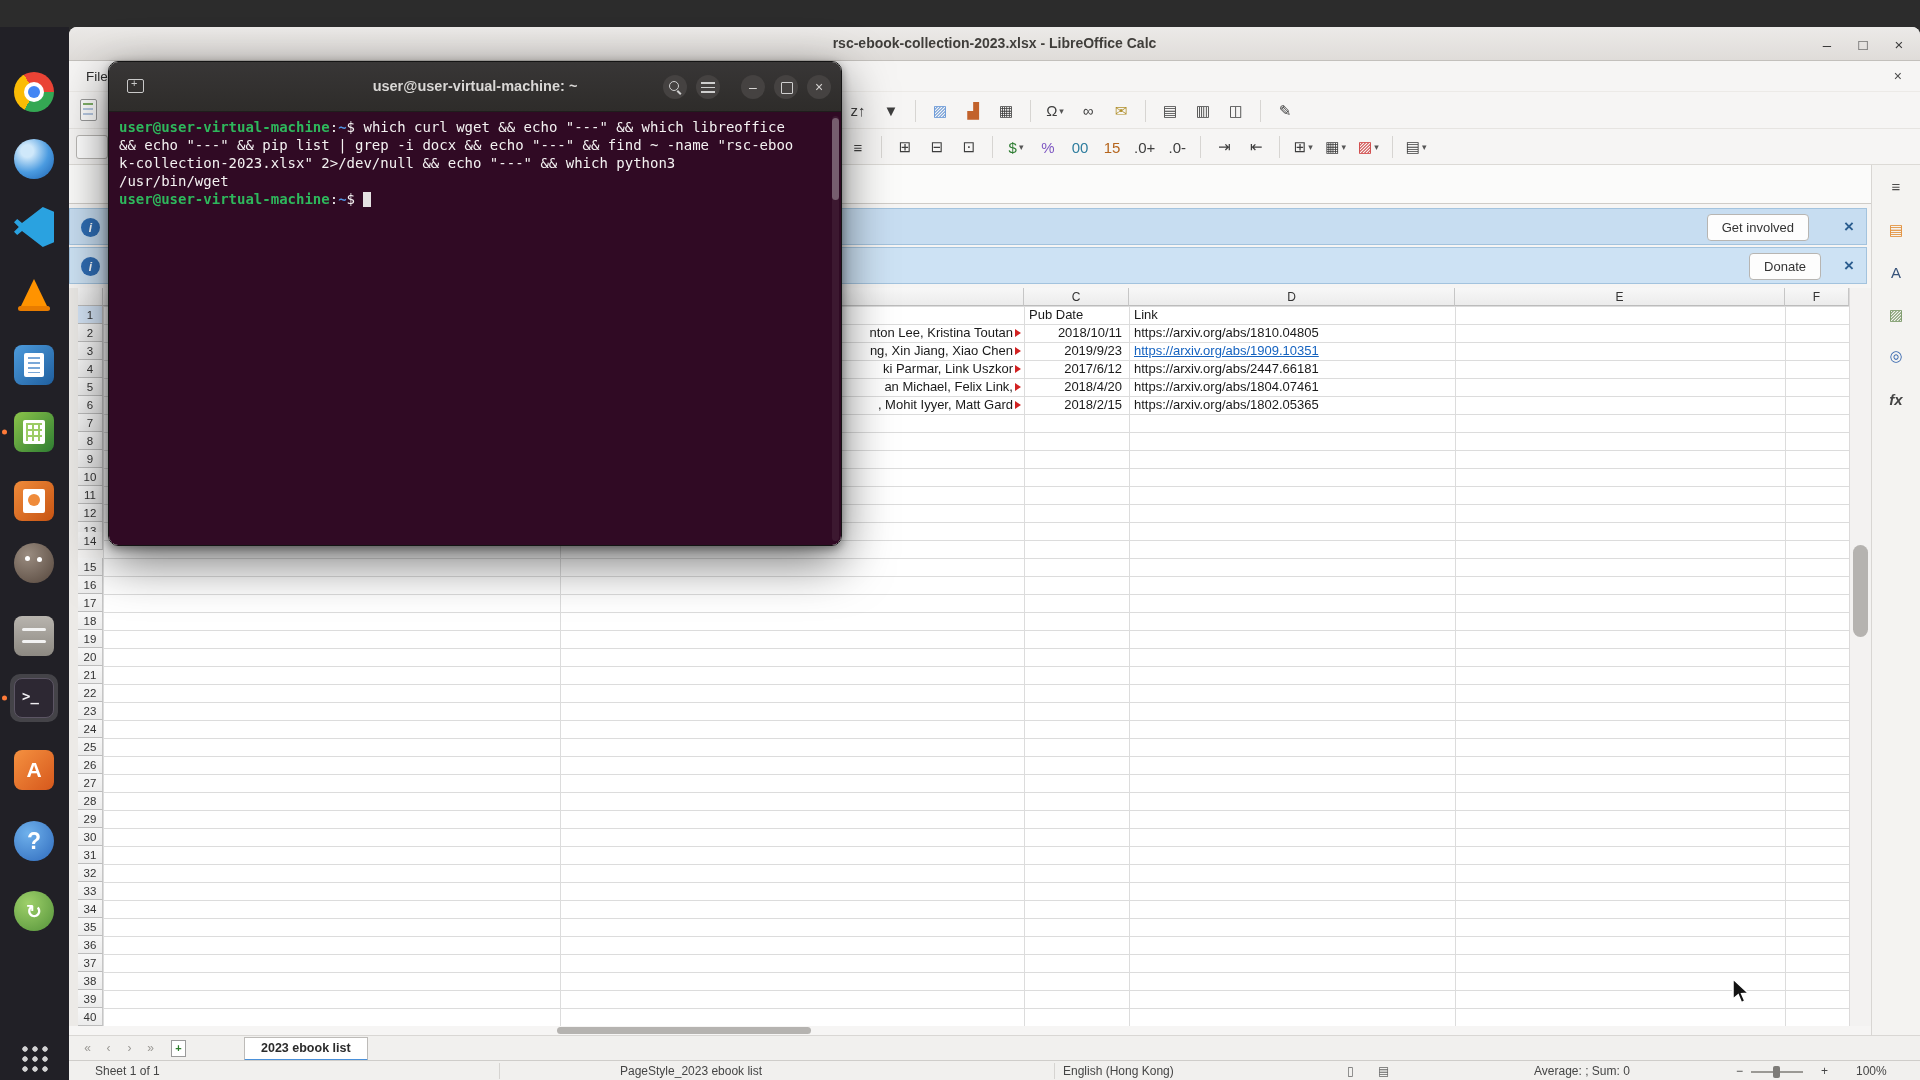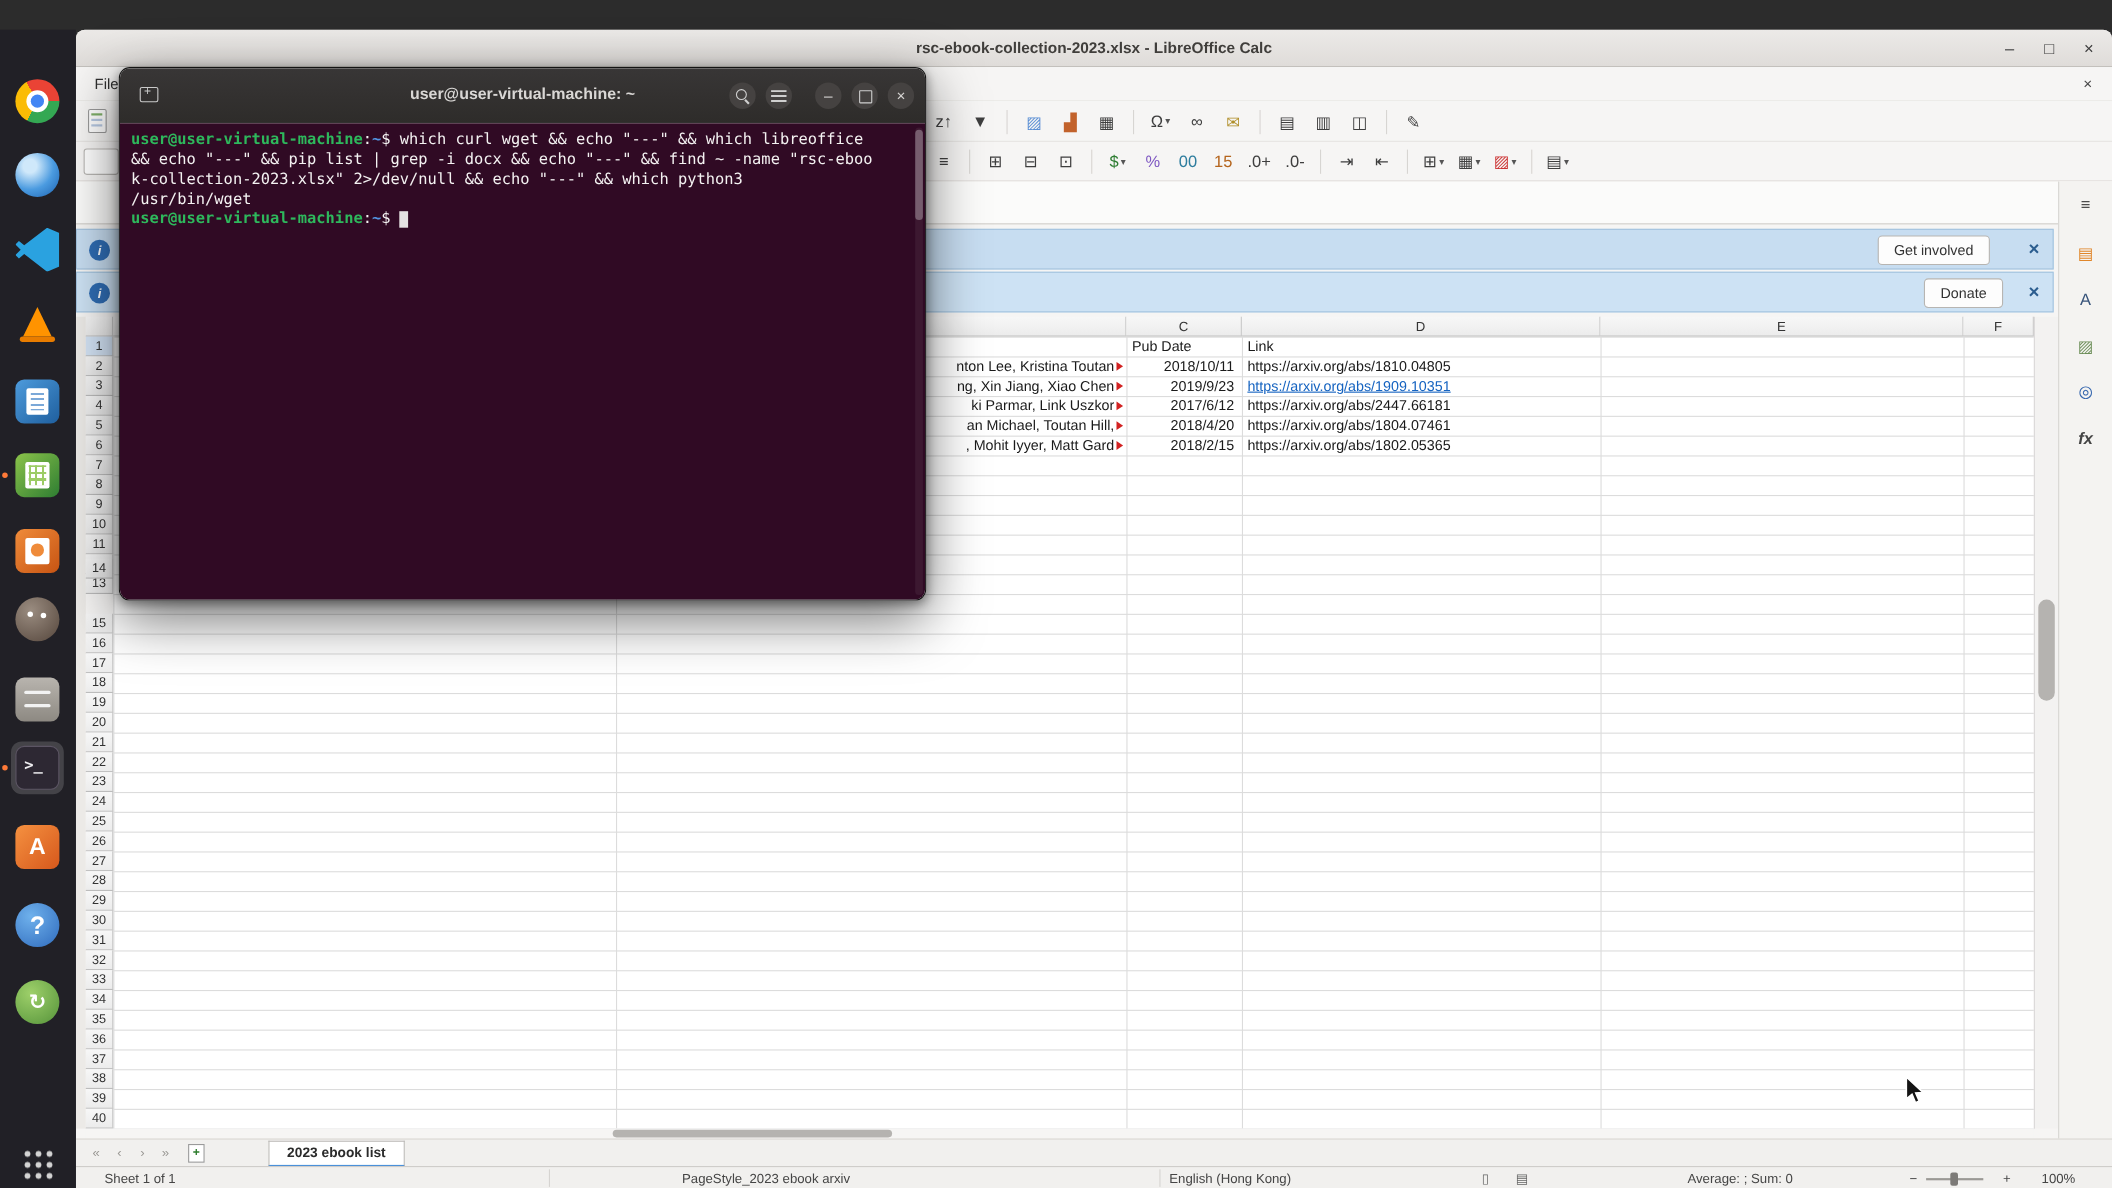--- a/index.html
+++ b/index.html
@@ -254,21 +254,21 @@
       <div class="rhead" style="position: absolute; left: 78px; top: 360px; width: 25px; height: 18px;">4</div>
       <div class="rhead" style="position: absolute; left: 78px; top: 378px; width: 25px; height: 18px;">5</div>
       <div class="rhead" style="position: absolute; left: 78px; top: 396px; width: 25px; height: 18px;">6</div>
       <div class="rhead" style="position: absolute; left: 78px; top: 414px; width: 25px; height: 18px;">7</div>
       <div class="rhead" style="position: absolute; left: 78px; top: 432px; width: 25px; height: 18px;">8</div>
       <div class="rhead" style="position: absolute; left: 78px; top: 450px; width: 25px; height: 18px;">9</div>
       <div class="rhead" style="position: absolute; left: 78px; top: 468px; width: 25px; height: 18px;">10</div>
       <div class="rhead" style="position: absolute; left: 78px; top: 486px; width: 25px; height: 18px;">11</div>
       <div class="rhead" style="position: absolute; left: 78px; top: 504px; width: 25px; height: 18px;">12</div>
       <div class="rhead" style="position: absolute; left: 78px; top: 522px; width: 25px; height: 18px;">13</div>
-      <div class="rhead" style="position: absolute; left: 78px; top: 508px; width: 25px; height: 18px;">14</div>
+      <div class="rhead" style="position: absolute; left: 78px; top: 532px; width: 25px; height: 18px;">14</div>
       <div class="rhead" style="position: absolute; left: 78px; top: 558px; width: 25px; height: 18px;">15</div>
       <div class="rhead" style="position: absolute; left: 78px; top: 576px; width: 25px; height: 18px;">16</div>
       <div class="rhead" style="position: absolute; left: 78px; top: 594px; width: 25px; height: 18px;">17</div>
       <div class="rhead" style="position: absolute; left: 78px; top: 612px; width: 25px; height: 18px;">18</div>
       <div class="rhead" style="position: absolute; left: 78px; top: 630px; width: 25px; height: 18px;">19</div>
       <div class="rhead" style="position: absolute; left: 78px; top: 648px; width: 25px; height: 18px;">20</div>
       <div class="rhead" style="position: absolute; left: 78px; top: 666px; width: 25px; height: 18px;">21</div>
       <div class="rhead" style="position: absolute; left: 78px; top: 684px; width: 25px; height: 18px;">22</div>
       <div class="rhead" style="position: absolute; left: 78px; top: 702px; width: 25px; height: 18px;">23</div>
       <div class="rhead" style="position: absolute; left: 78px; top: 720px; width: 25px; height: 18px;">24</div>
@@ -343,21 +343,21 @@
       <div class="cell cr" style="position: absolute; left: 1025px; top: 324px; width: 103px; height: 18px;">2018/10/11</div>
       <div class="cell cl" style="position: absolute; left: 1130px; top: 324px; width: 320px; height: 18px;">https://arxiv.org/abs/1810.04805</div>
       <div class="cell bfrag" style="position: absolute; right: 907px; top: 342px;">ng, Xin Jiang, Xiao Chen</div>
       <div class="ovf" style="left: 1015px; top: 347px;"></div>
       <div class="cell cr" style="position: absolute; left: 1025px; top: 342px; width: 103px; height: 18px;">2019/9/23</div>
       <div class="cell cl link" style="position: absolute; left: 1130px; top: 342px; width: 320px; height: 18px;">https://arxiv.org/abs/1909.10351</div>
       <div class="cell bfrag" style="position: absolute; right: 907px; top: 360px;">ki Parmar, Link Uszkor</div>
       <div class="ovf" style="left: 1015px; top: 365px;"></div>
       <div class="cell cr" style="position: absolute; left: 1025px; top: 360px; width: 103px; height: 18px;">2017/6/12</div>
       <div class="cell cl" style="position: absolute; left: 1130px; top: 360px; width: 320px; height: 18px;">https://arxiv.org/abs/2447.66181</div>
-      <div class="cell bfrag" style="position: absolute; right: 907px; top: 378px;">an Michael, Toutan Hill,</div>
+      <div class="cell bfrag" style="position: absolute; right: 907px; top: 378px;">an Michael, Felix Link,</div>
       <div class="ovf" style="left: 1015px; top: 383px;"></div>
       <div class="cell cr" style="position: absolute; left: 1025px; top: 378px; width: 103px; height: 18px;">2018/4/20</div>
       <div class="cell cl" style="position: absolute; left: 1130px; top: 378px; width: 320px; height: 18px;">https://arxiv.org/abs/1804.07461</div>
       <div class="cell bfrag" style="position: absolute; right: 907px; top: 396px;">, Mohit Iyyer, Matt Gard</div>
       <div class="ovf" style="left: 1015px; top: 401px;"></div>
       <div class="cell cr" style="position: absolute; left: 1025px; top: 396px; width: 103px; height: 18px;">2018/2/15</div>
       <div class="cell cl" style="position: absolute; left: 1130px; top: 396px; width: 320px; height: 18px;">https://arxiv.org/abs/1802.05365</div>
     </div>
 
   <div class="vtrack">
@@ -385,21 +385,21 @@
         <span class="addsheet">+</span>
       </span>
     <div class="sheet-tab">
       <span>2023 ebook list</span>
     </div>
   </div>
 
   <div id="statusbar">
     <span class="sb" style="left:26px">Sheet 1 of 1</span>
     <span class="ssep" style="left:430px"></span>
-    <span class="sb" style="left:551px">PageStyle_2023 ebook arxiv</span>
+    <span class="sb" style="left:551px">PageStyle_2023 ebook list</span>
     <span class="ssep" style="left:985px"></span>
     <span class="sb" style="left:994px">English (Hong Kong)</span>
     <span class="sb" style="left:1278px;color:#666">▯</span>
     <span class="sb" style="left:1309px;color:#666">▤</span>
     <span class="sb" style="left:1465px">Average: ; Sum: 0</span>
     <span class="sb" style="left:1667px">−</span>
     <span class="zslider">
         <span class="zthumb"></span>
       </span>
     <span class="sb" style="left:1752px">+</span>

